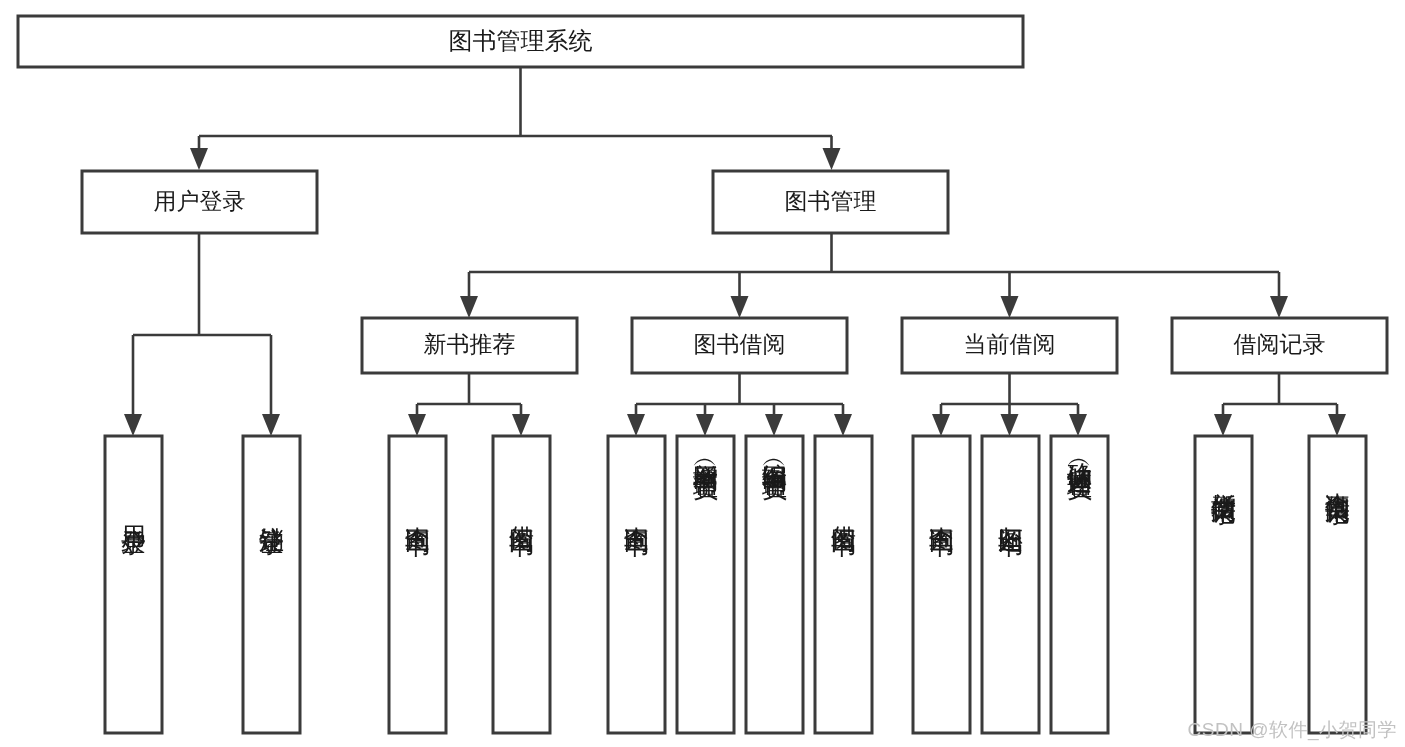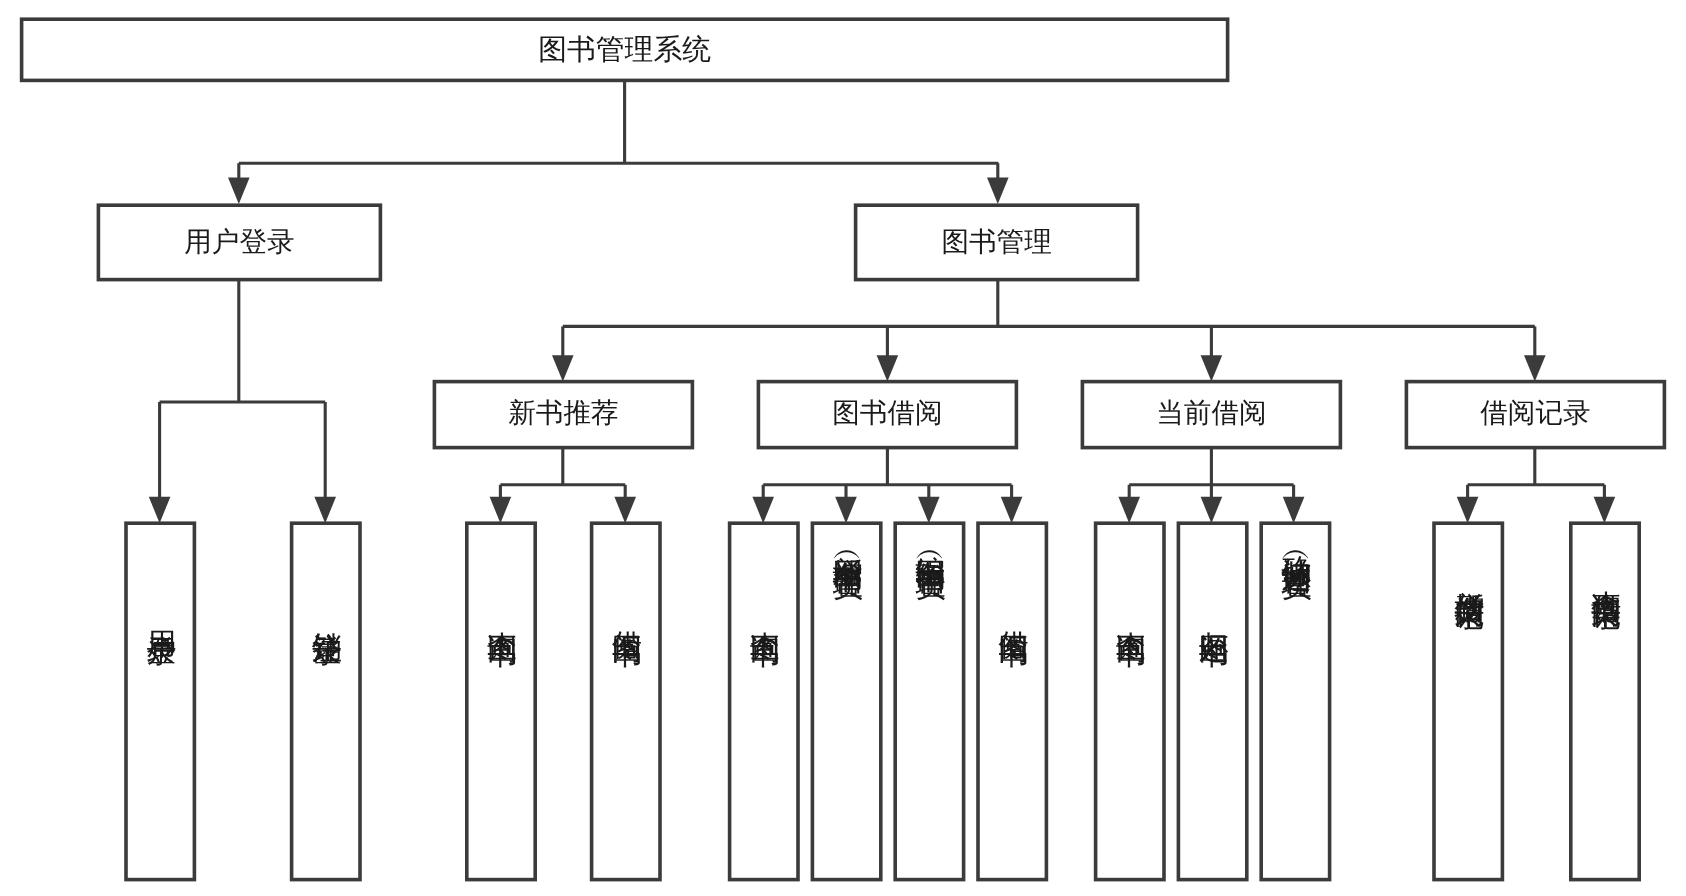--- a/index.html
+++ b/index.html
@@ -225,14 +225,15 @@
   <div class="leaf-label" style="left:774.5px; top:443px;">编辑图书（管理员）</div>
   <div class="leaf-label" style="left:843.5px; top:506px;">借阅图书</div>
 
   <div class="leaf-label" style="left:941.5px; top:506px;">查询图书</div>
   <div class="leaf-label" style="left:1010.5px; top:506px;">归还图书</div>
   <div class="leaf-label" style="left:1079.5px; top:443px;">确认归还（管理员）</div>
 
   <div class="leaf-label" style="left:1223.5px; top:472px;">新增借阅记录</div>
   <div class="leaf-label" style="left:1337.5px; top:472px;">查询借阅记录</div>
 
+  <div class="watermark">CSDN @软件_小贺同学</div>
 
 </div>
 
 </body></html>

